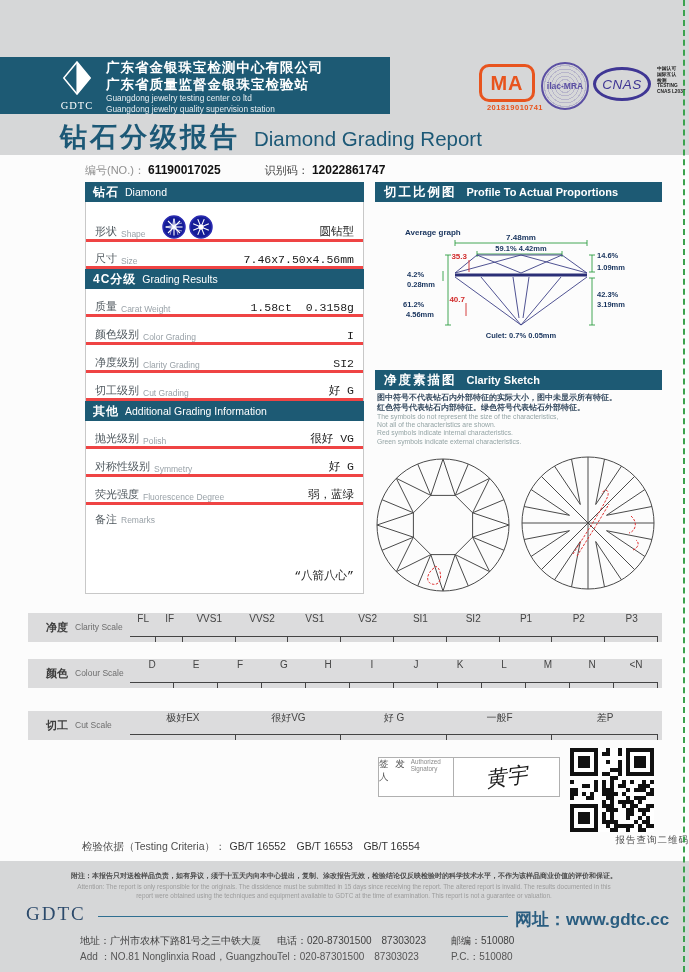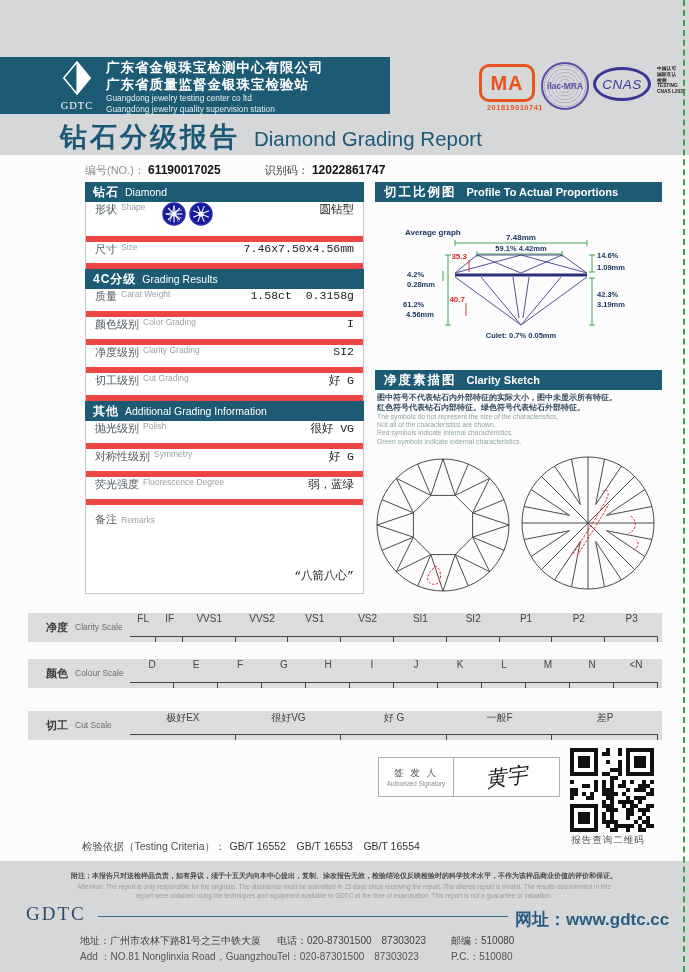--- a/index.html
+++ b/index.html
@@ -34,21 +34,21 @@
   .meta .mlabel{color:#8f8f8f;}
   .meta .mlabel2{color:#444;}
   .meta .mvalue{color:#111;font-weight:bold;font-size:12px;}
   .meta .gap{display:inline-block;width:38px;}
 
   
   .dtable{position:absolute;left:85px;top:182px;width:279px;background:#fff;border:1px solid #c8c8c8;border-top:none;box-sizing:border-box;}
   .thead{height:20px;background:#1d5a74;color:#fff;display:flex;align-items:center;padding:0 8px;gap:6px;margin:0 -1px;}
   .thead .hcn{font-size:12px;font-weight:bold;letter-spacing:1px;}
   .thead .hen{font-size:10.5px;}
-  .trow{display:flex;align-items:flex-start;padding:0 9px;border-bottom:6px solid #ef4444;box-sizing:border-box;}
+  .trow{display:flex;align-items:flex-end;padding:0 9px;border-bottom:3px solid #ef4444;box-sizing:border-box;}
   .lcn{font-size:11px;color:#50595f;white-space:nowrap;}
   .len{font-size:8.5px;color:#9aa2a8;margin-left:4px;white-space:nowrap;}
   .val{margin-left:auto;font-family:"Liberation Mono","DejaVu Sans Mono",monospace;font-size:11.5px;color:#1c1c1c;white-space:pre;}
   .h40{height:40px;} .h27{height:27px;} .h28{height:28px;}
   .trow.tall{height:88px;flex-direction:column;align-items:stretch;padding-top:7px;border-bottom:none;}
   .trow.tall .rowline{display:flex;align-items:center;}
   .trow.tall .val{margin-top:auto;align-self:flex-end;margin-bottom:10px;}
   .shape-icons{display:flex;gap:3px;margin-left:16px;}
 
   
@@ -69,26 +69,26 @@
   .band .bcn{position:absolute;left:18px;top:7px;font-size:11px;font-weight:bold;color:#3c3c3c;}
   .band .ben{position:absolute;left:47px;top:9px;font-size:8.5px;color:#6e6e6e;}
   .grades{position:absolute;left:102px;right:4px;top:0;bottom:0;display:flex;}
   .grades::before{content:"";position:absolute;left:0;right:0;bottom:5px;border-top:1px solid #444;}
   .grade{flex:1;position:relative;text-align:center;font-size:10px;color:#454545;padding-top:0;white-space:nowrap;}
   .grade::after{content:"";position:absolute;right:0;bottom:0;height:5px;border-right:1px solid #444;}
   .band-clarity .grade:nth-child(1),.band-clarity .grade:nth-child(2){flex:.5;}
 
   
   .sig-box{position:absolute;left:378px;top:757px;width:180px;height:38px;border:1px solid #b0b0b0;background:#fff;display:flex;}
-  .sig-label{width:74px;border-right:1px solid #b0b0b0;display:flex;flex-direction:column;align-items:center;justify-content:center;}
+  .sig-label{width:74px;border-right:1px solid #b0b0b0;display:flex;flex-direction:row;align-items:flex-start;justify-content:center;}
   .sig-label .scn{font-size:9.5px;color:#555;letter-spacing:2px;}
   .sig-label .sen{font-size:6.3px;color:#8a8a8a;}
   .sig-name{flex:1;display:flex;align-items:center;justify-content:center;font-family:"Liberation Serif","DejaVu Serif",serif;font-style:italic;font-size:21px;color:#1a1a1a;transform:rotate(-7deg);}
   .qr{position:absolute;left:570px;top:748px;width:84px;height:84px;background:#fff;}
-  .qr-caption{position:absolute;left:554px;top:834px;width:108px;text-align:center;font-size:9.5px;color:#4a4a4a;letter-spacing:1px;}
+  .qr-caption{position:absolute;left:581px;top:834px;width:108px;text-align:right;font-size:9.5px;color:#4a4a4a;letter-spacing:1px;}
 
   
   .criteria{position:absolute;left:82px;top:840px;font-size:10.5px;color:#4f4f4f;}
   .criteria .cvals{color:#333;white-space:pre;margin-left:4px;}
   .att-cn{position:absolute;left:24px;top:871px;width:640px;text-align:center;font-size:7px;font-weight:bold;color:#4e4e4e;white-space:nowrap;}
   .att-en{position:absolute;left:24px;width:640px;text-align:center;font-size:6.4px;color:#9c9c9c;white-space:nowrap;}
 
   
   .gdtc-foot{position:absolute;left:26px;top:903px;font-family:"Liberation Serif","DejaVu Serif",serif;font-size:19px;color:#2c4a6b;letter-spacing:2px;}
   .footer-line{position:absolute;left:98px;top:916px;width:410px;border-top:1.5px solid #2f6f91;}

